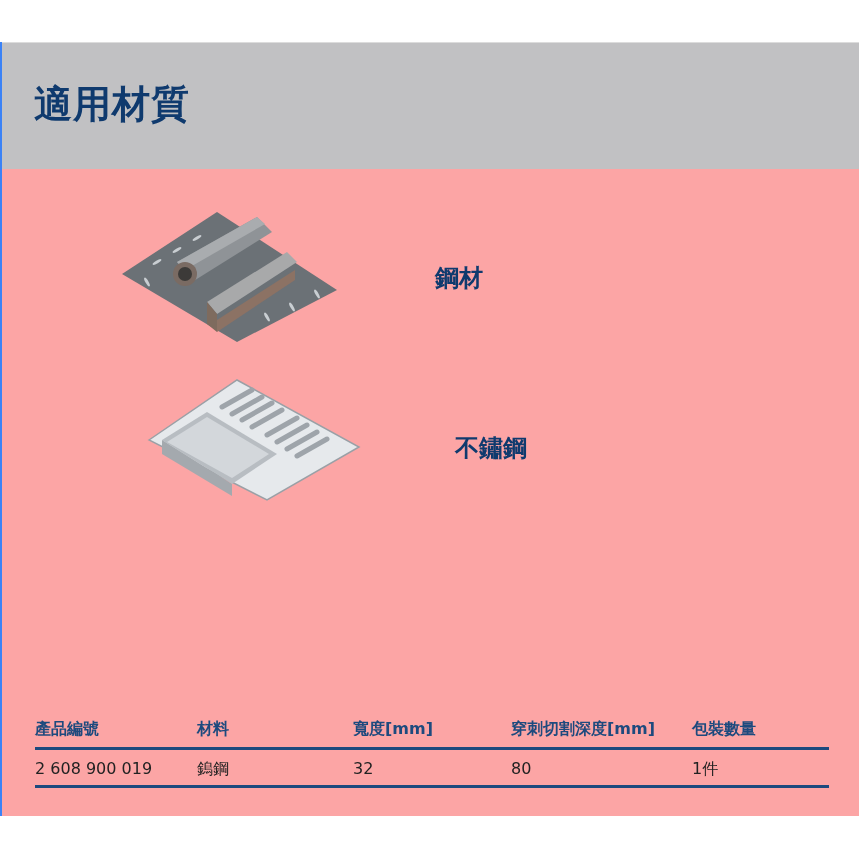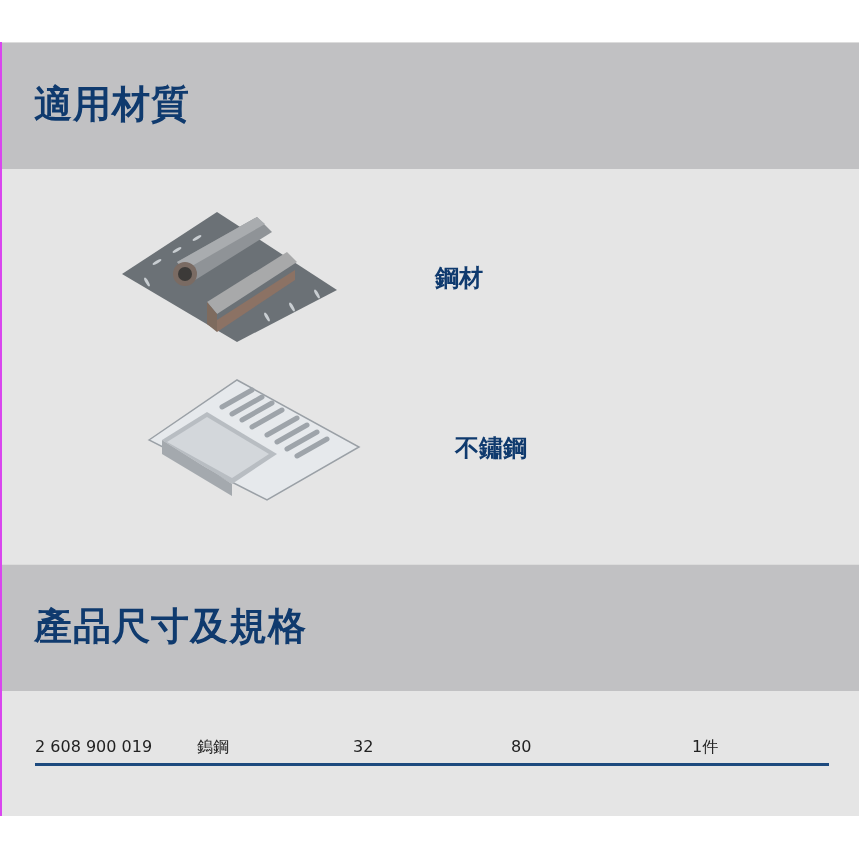--- a/index.html
+++ b/index.html
@@ -1,34 +1,34 @@
 <!DOCTYPE html>
 <html><head>
 <meta charset="utf-8">
 <style>
   html, body { margin:0; padding:0; background:#fff; }
   body { width:859px; height:859px; position:relative; overflow:hidden;
          font-family:"DejaVu Sans","Liberation Sans",sans-serif; }
   .page { position:absolute; left:0; top:42px; width:857px; height:774px;
-          border-left:2px solid #d946ef; background:#e5e5e5; }
+          border-left:2px solid #3b82f6; background:#fca5a5; }
   .band { position:absolute; left:0; width:857px; height:127px; background:#c1c1c3;
           border-top:1px solid #dcdcdc; box-sizing:border-box; }
   .band h1 { margin:0; position:absolute; left:32px; top:36px; font-size:38px;
              font-weight:bold; color:#0f3a6e; letter-spacing:1px; }
   #band1 { top:0; }
   #band2 { top:522px; }
   .mat-row { position:absolute; left:0; width:857px; height:150px; }
   .mat-img { position:absolute; left:115px; width:225px; height:140px; }
   .mat-label { position:absolute; left:433px; font-size:24px; font-weight:bold; color:#0f3a6e; }
   #mat1 { top:160px; } #mat1 .mat-label { top:60px; }
   #mat2 { top:330px;margin-left:20px; } #mat2 .mat-label { top:60px; }
   .spec { position:absolute; left:33px; top:666px; width:794px; }
   .spec-row { position:relative; height:38px; }
   .spec-head { height:42px; border-bottom:3px solid #1d4a7e; box-sizing:border-box; }
-  .spec-body { border-bottom:3px solid #1d4a7e; box-sizing:border-box;margin-top:20px; }
+  .spec-body { border-bottom:3px solid #1d4a7e; box-sizing:border-box; }
   .cell { position:absolute; top:11px; font-size:16px; white-space:nowrap; }
   .spec-head .cell { font-weight:bold; color:#1d4a7e; }
   .spec-body .cell { color:#222; top:9px; }
   .c0 { left:0; } .c1 { left:162px; } .c2 { left:318px; } .c3 { left:476px; } .c4 { left:657px; }
 </style>
 </head>
 <body>
 
 <div class="page">
 
@@ -72,25 +72,29 @@
         <line x1="115" y1="55" x2="145" y2="38"></line>
         <line x1="130" y1="63" x2="160" y2="46"></line>
         <line x1="140" y1="70" x2="170" y2="53"></line>
         <line x1="150" y1="77" x2="180" y2="60"></line>
         <line x1="160" y1="84" x2="190" y2="67"></line>
       </g>
     </svg>
     <span class="mat-label">不鏽鋼</span>
   </div>
 
-  <div class="band" id="band2">
-    <h1>產品尺寸及規格</h1>
-  </div>
 
   <div class="spec">
+    <div class="spec-row spec-head">
+      <span class="cell c0">產品編號</span>
+      <span class="cell c1">材料</span>
+      <span class="cell c2">寬度[mm]</span>
+      <span class="cell c3">穿刺切割深度[mm]</span>
+      <span class="cell c4">包裝數量</span>
+    </div>
     <div class="spec-row spec-body">
       <span class="cell c0">2 608 900 019</span>
       <span class="cell c1">鎢鋼</span>
       <span class="cell c2">32</span>
       <span class="cell c3">80</span>
       <span class="cell c4">1件</span>
     </div>
   </div>
 
 </div>

